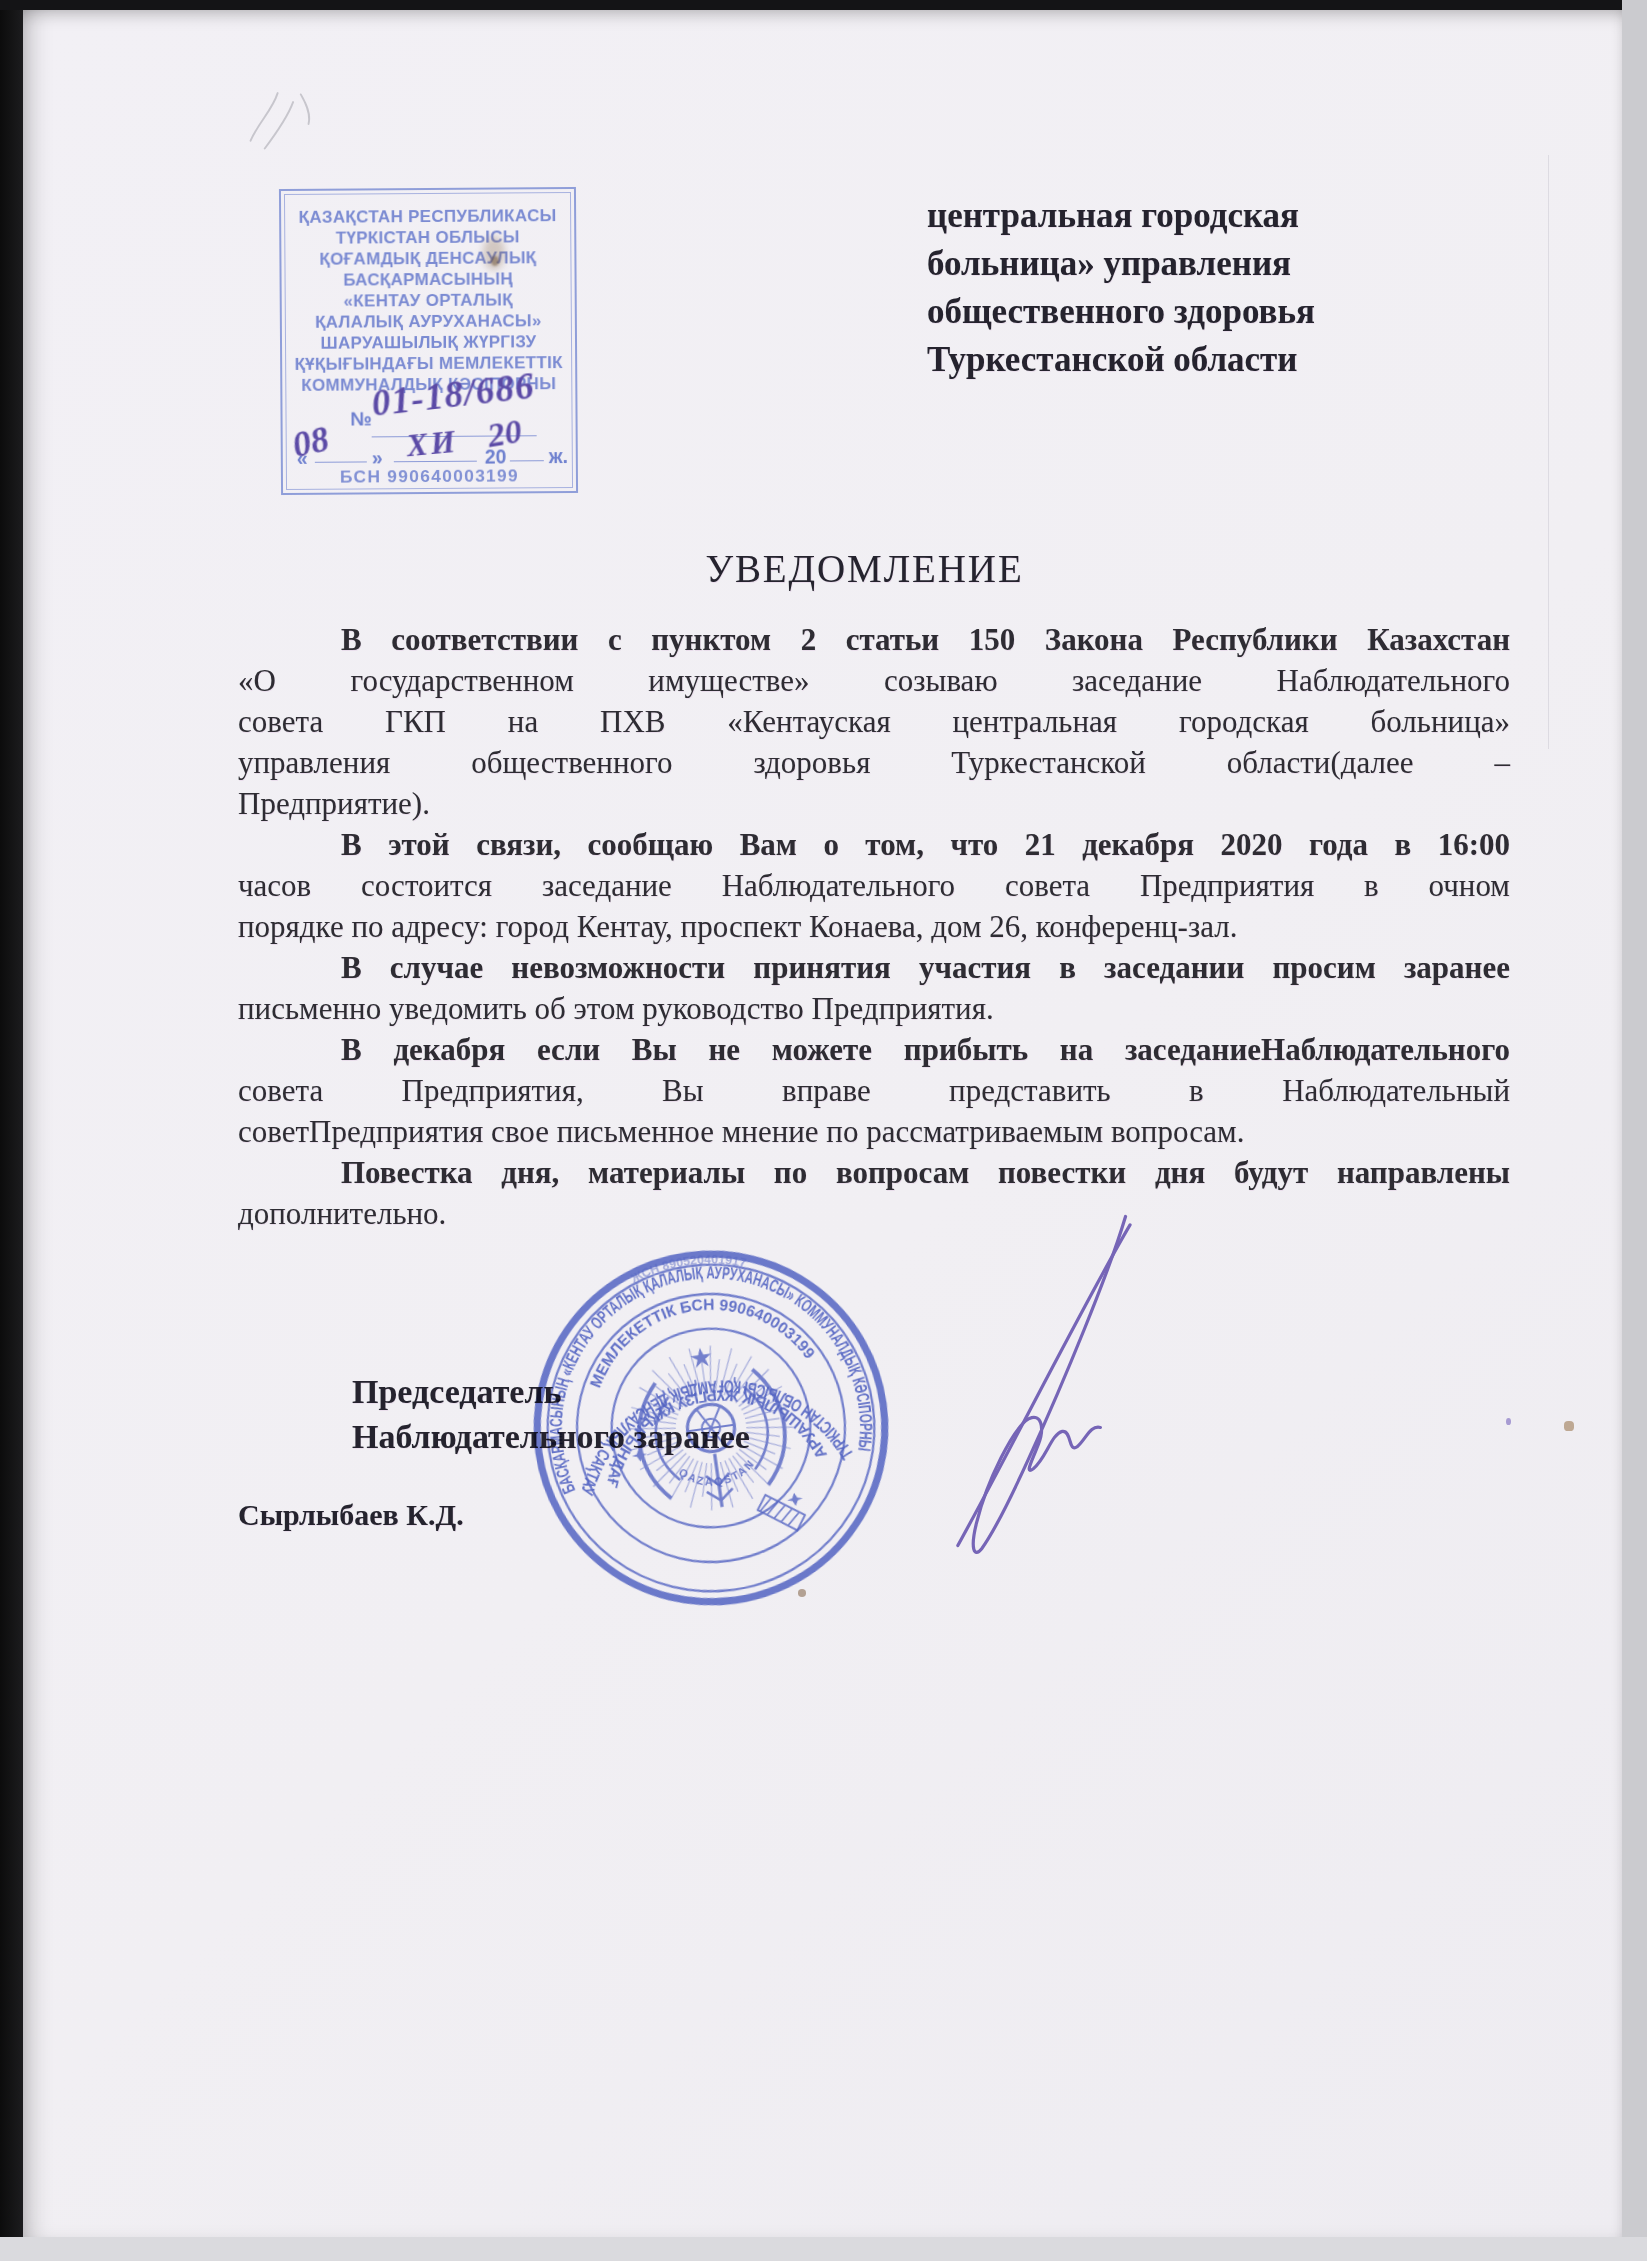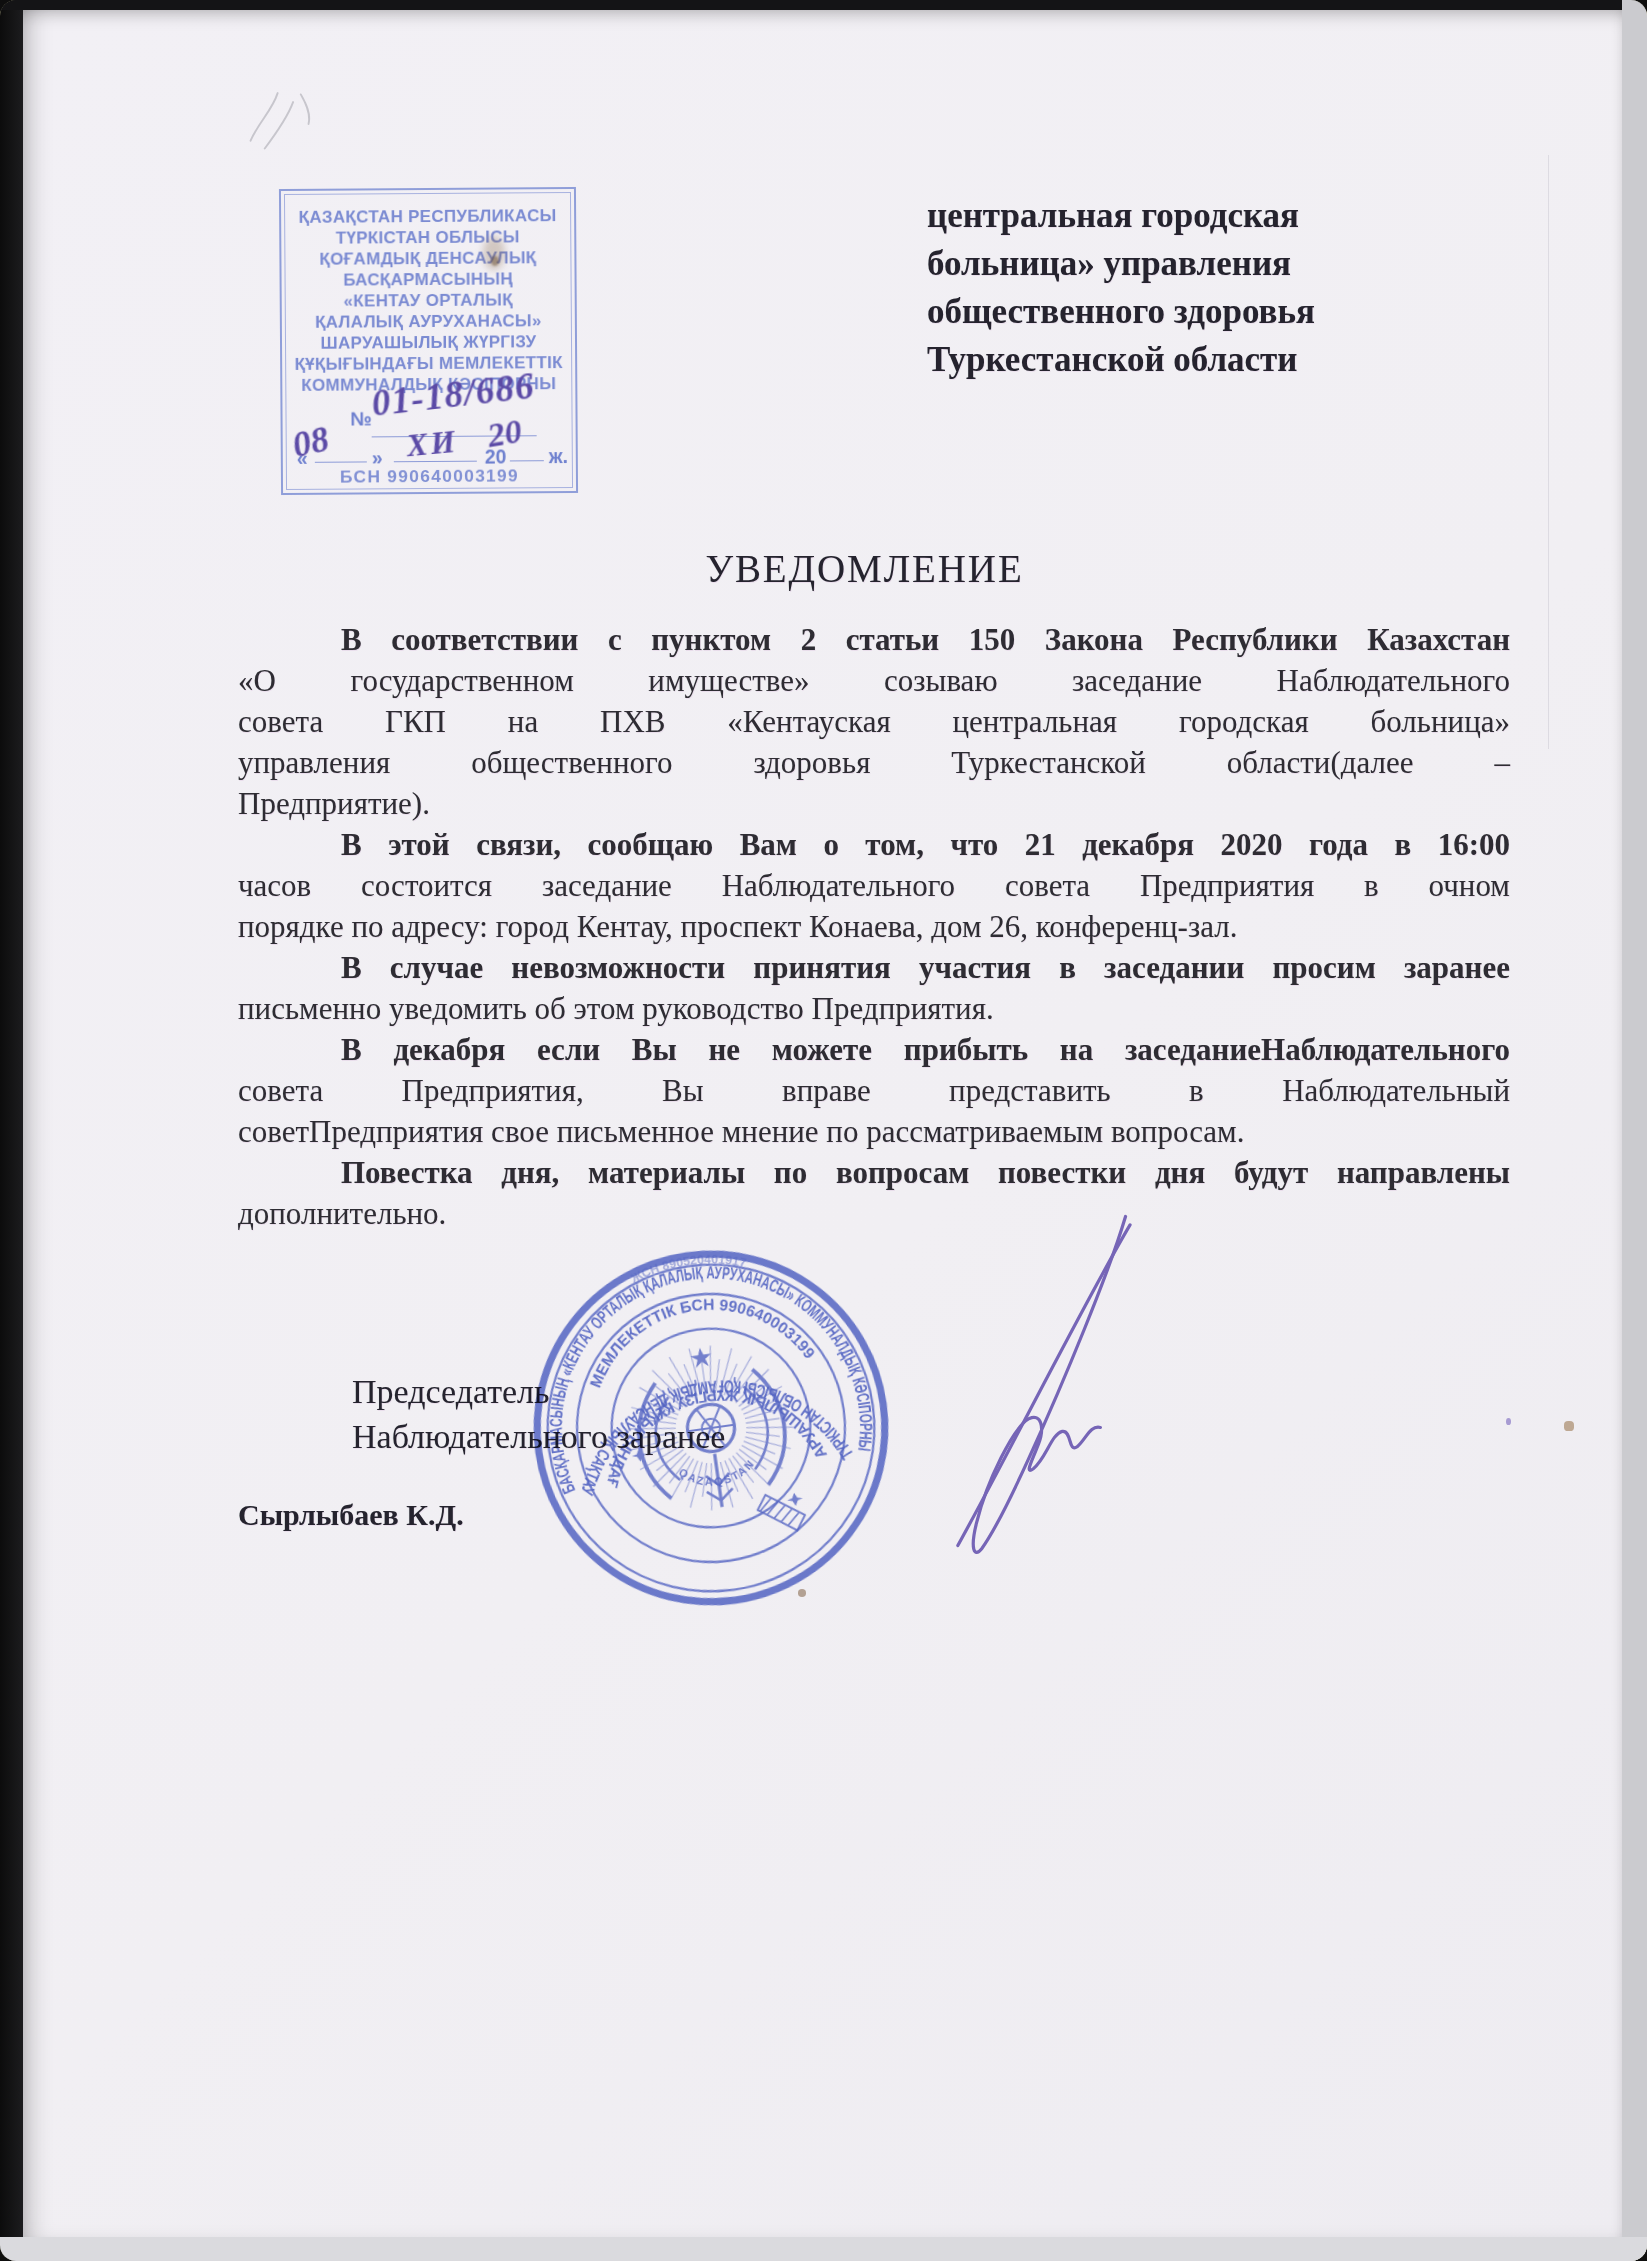--- a/index.html
+++ b/index.html
@@ -1,17 +1,17 @@
 <!DOCTYPE html>
 <html style="font-size:10.3px"><head>
 <meta charset="utf-8">
 <style>
   html,body{margin:0;padding:0;background:#0e0e0e;}
   #screen{position:relative;width:1647px;height:2261px;background:#fef9c3;overflow:hidden;
-          font-family:"Liberation Serif",serif;border-radius:16px;}
+          font-family:"Liberation Serif",serif;}
   
   .edge-left{position:absolute;left:0;top:0;width:23px;height:2261px;background:linear-gradient(90deg,#0c0c0c,#1c1c1e);}
   .edge-top{position:absolute;left:0;top:0;width:1647px;height:10.3px;background:#141416;}
   .edge-right{position:absolute;left:1622px;top:0;width:24.5px;height:2261px;background:#cbcbcf;}
   .edge-bottom{position:absolute;left:0;top:2237px;width:1647px;height:24px;background:#dadade;}
   
   .paper{position:absolute;left:23px;top:10.3px;width:1599px;height:2227px;
          background:linear-gradient(135deg,#f2f0f5 0%,#f1eff3 55%,#eeecf1 100%);
          box-shadow:inset 18px 0 26px -15.5px rgba(0,0,0,.30), inset 0 14px 19.4px -13px rgba(0,0,0,.28),
                     inset -9px 0 14px -10.3px rgba(0,0,0,.12);}
@@ -39,21 +39,21 @@
              font-size:39px;font-weight:normal;letter-spacing:1.9px;color:#25232e;
              text-shadow:0.6px 0.6px 0 rgba(170,80,170,.12), -0.6px 0 0 rgba(80,150,110,.10);}
   
   #body-text{position:absolute;left:238px;top:619px;width:1272px;color:#2e2c33;}
   .b-line{height:41px;line-height:41px;font-size:31px;white-space:nowrap;
           text-align:justify;text-align-last:justify;text-justify:inter-word;
           text-shadow:0.6px 0.6px 0 rgba(175,90,175,.12), -0.6px 0 0 rgba(85,150,110,.10);}
   .b-line.first{padding-left:103px;font-weight:bold;}
   .b-line.last{text-align:left;text-align-last:left;}
   
-  .sig-text{position:absolute;font-weight:normal;font-size:34px;color:#25232e;white-space:nowrap;
+  .sig-text{position:absolute;font-weight:bold;font-size:34px;color:#25232e;white-space:nowrap;
             text-shadow:0.6px 0.6px 0 rgba(170,80,170,.10), -0.6px 0 0 rgba(80,150,110,.10);}
   #sig-name{position:absolute;left:238px;top:1498px;width:1272px;text-align:left;
             font-weight:bold;font-size:30px;color:#25232e;
             text-shadow:0.6px 0.6px 0 rgba(170,80,170,.10), -0.6px 0 0 rgba(80,150,110,.10);}
   
   #round-stamp{position:absolute;left:528px;top:1245px;width:366px;height:366px;
                transform:rotate(-8deg);opacity:.92;mix-blend-mode:multiply;filter:blur(0.3px);}
   #signature-svg{position:absolute;left:903px;top:1187px;width:258px;height:388px;
                  mix-blend-mode:multiply;}
   

